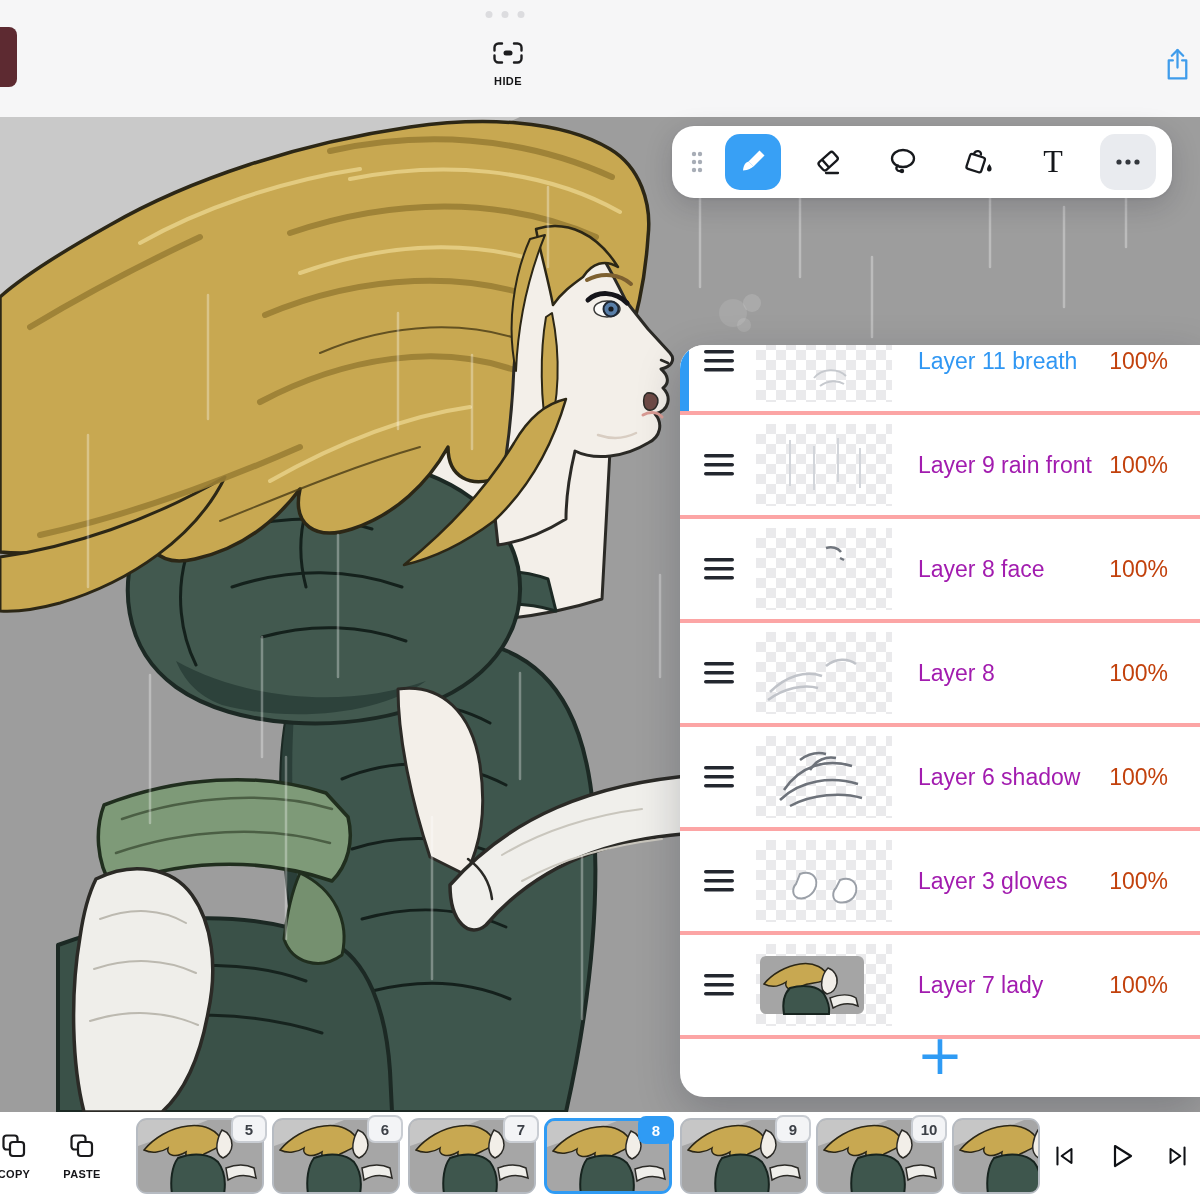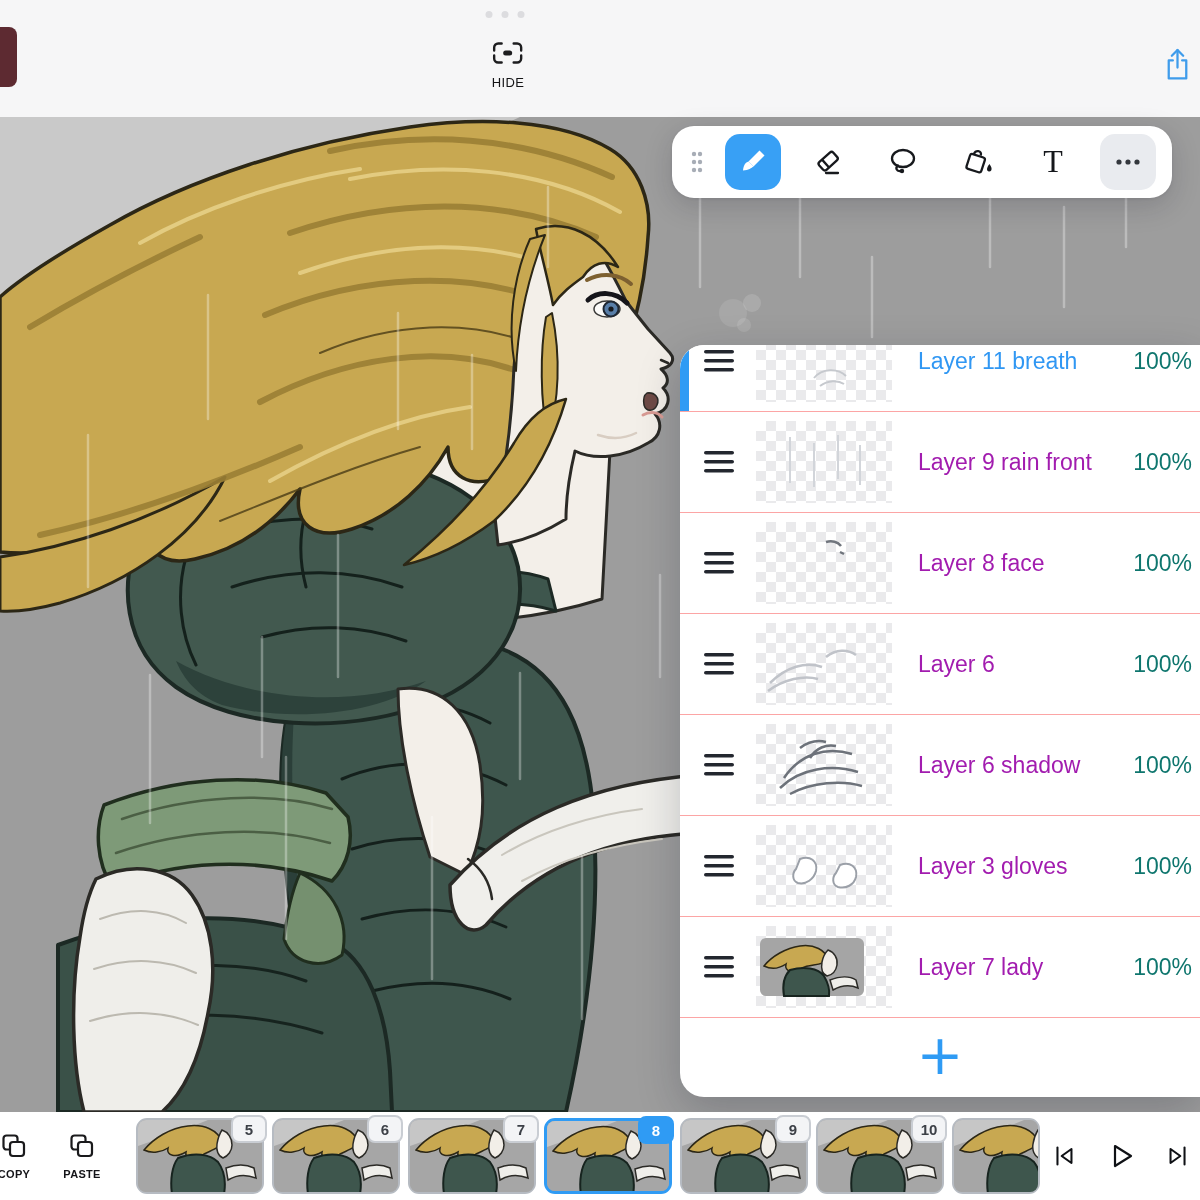--- a/index.html
+++ b/index.html
@@ -6,21 +6,21 @@
   .screen{position:relative;width:1200px;height:1200px;overflow:hidden;background:#f6f6f7;
           font-family:"Liberation Sans","DejaVu Sans",sans-serif;}
 
   
   .topbar{position:absolute;left:0;top:0;width:100%;height:117px;background:#f6f6f7;}
   .top-dots{position:absolute;left:505px;top:11px;transform:translateX(-50%);display:flex;gap:9px;}
   .top-dots i{width:7px;height:7px;border-radius:50%;background:#dcdcdf;}
   .edge-chip{position:absolute;left:-9px;top:27px;width:26px;height:60px;border-radius:8px;background:#5d2a31;}
   .hide-btn{position:absolute;left:508px;top:41px;transform:translateX(-50%);display:flex;flex-direction:column;
             align-items:center;gap:7px;border:none;background:none;cursor:pointer;padding:0;}
-  .hide-btn .lbl{font-size:13px;font-weight:400;letter-spacing:.4px;color:#141416;}
+  .hide-btn .lbl{font-size:11px;font-weight:700;letter-spacing:.4px;color:#141416;}
   .share-btn{position:absolute;right:9px;top:48px;background:none;border:none;cursor:pointer;padding:0;}
 
   
   .canvas{position:absolute;left:0;top:117px;width:1200px;height:995px;}
   .canvas svg{display:block;}
 
   
   .toolbar{position:absolute;left:672px;top:126px;width:500px;height:72px;background:#fff;border-radius:22px;
            box-shadow:0 8px 28px rgba(20,24,40,.18),0 1px 3px rgba(20,24,40,.08);
            display:flex;align-items:center;justify-content:space-between;padding:0 16px;box-sizing:border-box;}
@@ -28,31 +28,31 @@
         justify-content:center;cursor:pointer;padding:0;flex:none;}
   .tool.selected{background:#38a0f5;}
   .tool.more{background:#e9ebef;}
   .grip{width:18px;height:32px;display:flex;align-items:center;justify-content:center;cursor:grab;border:none;background:none;padding:0;}
 
   
   .layers-panel{position:absolute;left:680px;top:345px;width:520px;height:752px;background:#fff;
                 border-radius:24px 0 0 24px;box-shadow:0 14px 44px rgba(20,24,40,.22);overflow:hidden;}
   .sel-bar{position:absolute;left:0;top:0;width:9px;height:66px;background:#2f9bf4;z-index:3;}
   .layer-rows{position:absolute;left:0;right:0;top:-34px;}
-  .layer-row{height:100px;display:flex;align-items:center;padding-left:24px;border-bottom:1px solid #fca5a5;
+  .layer-row{height:100px;display:flex;align-items:center;padding-left:24px;border-bottom:4px solid #fca5a5;
              cursor:pointer;background:#fff;}
   .grab{width:32px;margin-right:20px;flex:none;border:none;background:none;padding:0;cursor:grab;display:flex;}
   .thumb{width:136px;height:82px;position:relative;flex:none;background-color:#fff;
          background-image:linear-gradient(45deg,#eaeaec 25%,transparent 25%,transparent 75%,#eaeaec 75%),
                           linear-gradient(45deg,#eaeaec 25%,transparent 25%,transparent 75%,#eaeaec 75%);
          background-size:20px 20px;background-position:0 0,10px 10px;}
   .thumb svg{position:absolute;left:0;top:0;}
   .layer-name{margin-left:26px;font-size:23px;color:#a21caf;white-space:nowrap;}
   .layer-row.selected .layer-name{color:#3097f3;}
-  .layer-opacity{margin-left:auto;margin-right:8px;font-size:23px;color:#0f766e;}
+  .layer-opacity{margin-left:auto;margin-right:32px;font-size:23px;color:#c2410c;}
   .add-btn{position:absolute;left:50%;bottom:14px;transform:translateX(-50%);border:none;background:none;
            color:#2f9bf4;font-size:56px;font-weight:400;line-height:56px;cursor:pointer;
            font-family:"DejaVu Sans",sans-serif;padding:0 10px;}
 
   
   .bottombar{position:absolute;left:0;top:1112px;width:1200px;height:88px;background:#fff;}
   .clip-btn{position:absolute;top:50%;transform:translateY(-50%);display:flex;flex-direction:column;align-items:center;
             gap:5px;border:none;background:none;cursor:pointer;width:64px;padding:0;}
   .clip-btn .lbl{font-size:11px;font-weight:700;color:#141418;letter-spacing:.3px;}
   .copy-btn{left:-18px;}
@@ -374,21 +374,21 @@
         </button>
         <span class="thumb">
           <svg width="136" height="82" viewBox="0 0 136 82">
               <g stroke="#c0c3c9" stroke-width="2.5" fill="none">
                 <path d="M14 60 C30 44 50 38 66 44"></path>
                 <path d="M12 68 C28 56 48 52 62 56"></path>
                 <path d="M70 34 C80 26 92 26 100 32"></path>
               </g>
             </svg>
         </span>
-        <span class="layer-name">Layer 6</span>
+        <span class="layer-name">Layer 8</span>
         <span class="layer-opacity">100%</span>
       </div>
 
       <div class="layer-row">
         <button class="grab">
           <svg width="32" height="26" viewBox="0 0 32 26">
               <g fill="#23272f">
                 <rect y="2" width="30" height="3.6" rx="1.8"></rect>
                 <rect y="11" width="30" height="3.6" rx="1.8"></rect>
                 <rect y="20" width="30" height="3.6" rx="1.8"></rect>

